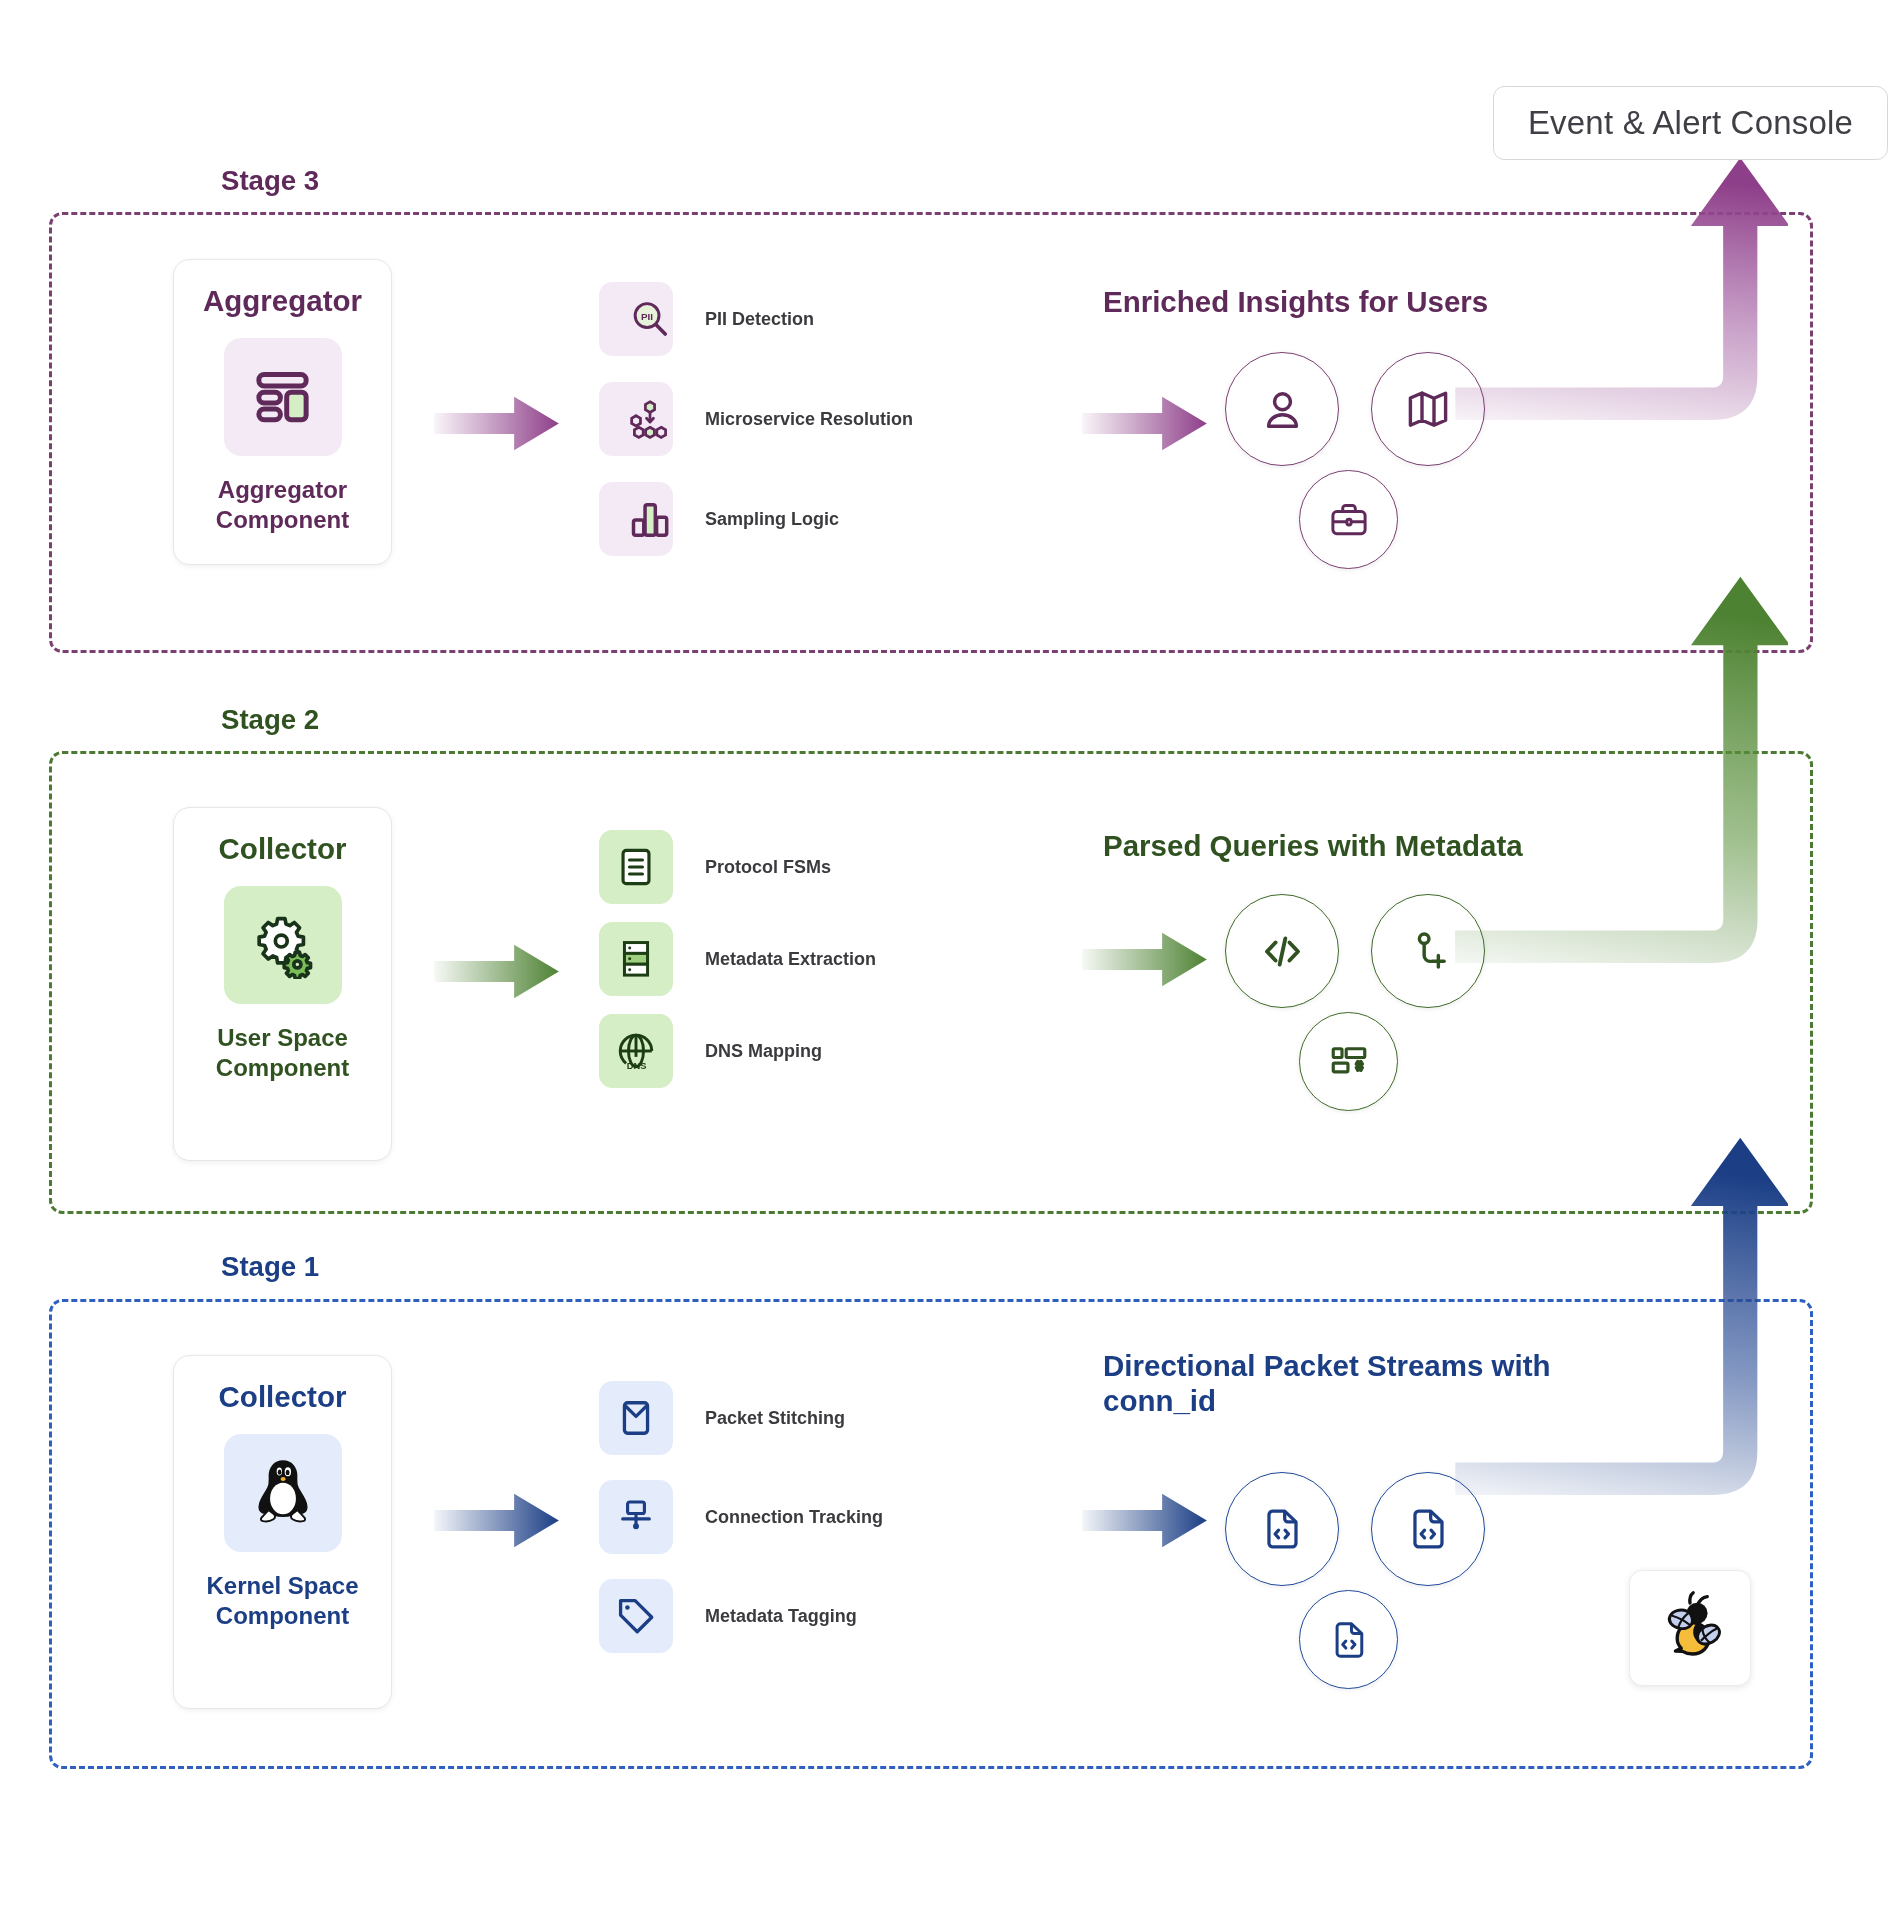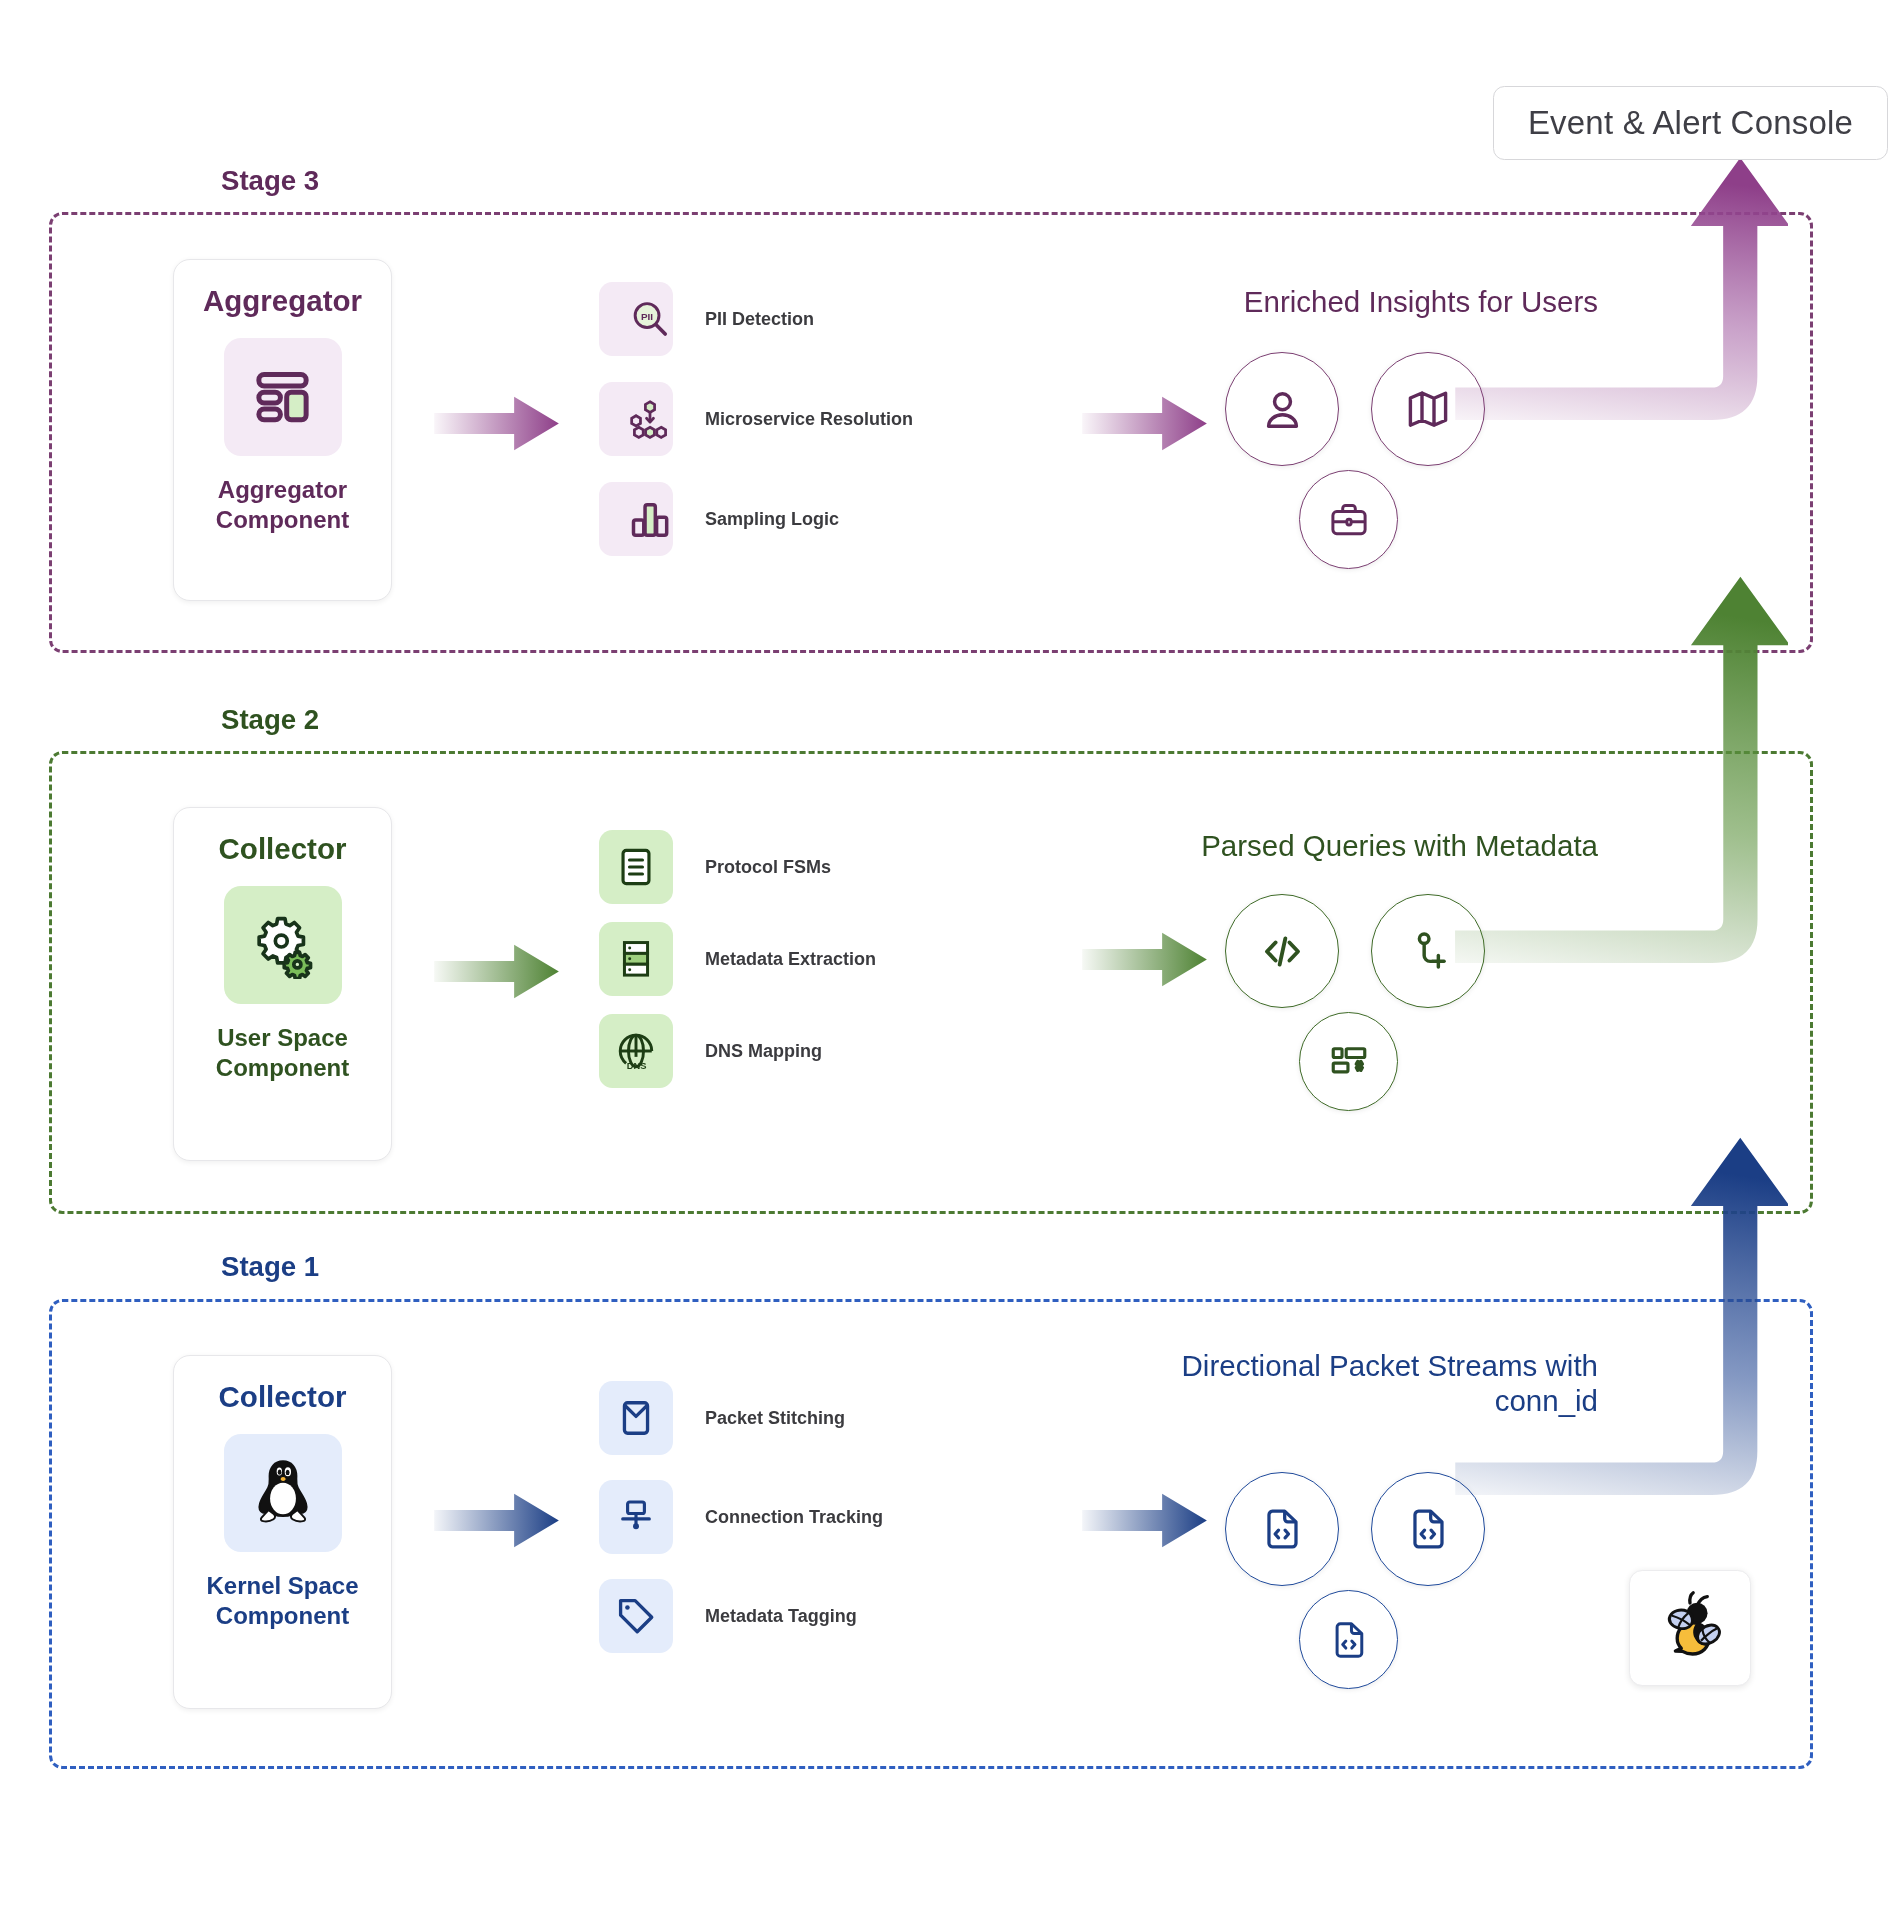--- a/index.html
+++ b/index.html
@@ -54,21 +54,21 @@
   .comp-title { font-size: 29.5px; font-weight: 700; line-height: 1.1; }
   .comp-iconbox {
     width: 118px; height: 118px; border-radius: 17px;
     margin: 21px 0 19px 0;
     display: flex; align-items: center; justify-content: center;
   }
   .comp-sub {
     font-size: 24px; font-weight: 700; text-align: center; line-height: 1.22;
   }
 
-  .card3 { top: 259px; height: 342px; }
+  .card3 { top: 259px; height: 306px; }
   .card3 .comp-title, .card3 .comp-sub { color: #5f2a5a; }
   .card3 .comp-iconbox { background: #f4eaf5; }
 
   .card2 { top: 807px; height: 354px; }
   .card2 .comp-title, .card2 .comp-sub { color: #2f5220; }
   .card2 .comp-iconbox { background: #d5eec6; }
 
   .card1 { top: 1355px; height: 354px; }
   .card1 .comp-title, .card1 .comp-sub { color: #1b3e85; }
   .card1 .comp-iconbox { background: #e4ecfb; }
@@ -87,21 +87,21 @@
   .f2 { top: 830px; gap: 18px; }
   .f2 .feat-ic { background: #d5eec6; }
   .f1 { top: 1381px; gap: 25px; }
   .f1 .feat-ic { background: #e4ecfb; }
 
   
   .harrow { position: absolute; width: 126px; height: 59px; }
 
   
   .out-title {
-    position: absolute; text-align: right; font-size: 29.5px; font-weight: 400;
+    position: absolute; text-align: left; font-size: 29.5px; font-weight: 700;
     line-height: 1.18; width: 495px;
   }
   .out-circles { position: absolute; width: 285px; height: 200px; }
   .ocircle {
     position: absolute; width: 114px; height: 114px; border-radius: 50%;
     background: #fff; display: flex; align-items: center; justify-content: center;
     box-shadow: 0 1px 4.8px rgba(0,0,0,.08);
   }
   .ocircle.small { width: 99px; height: 99px; }
 

